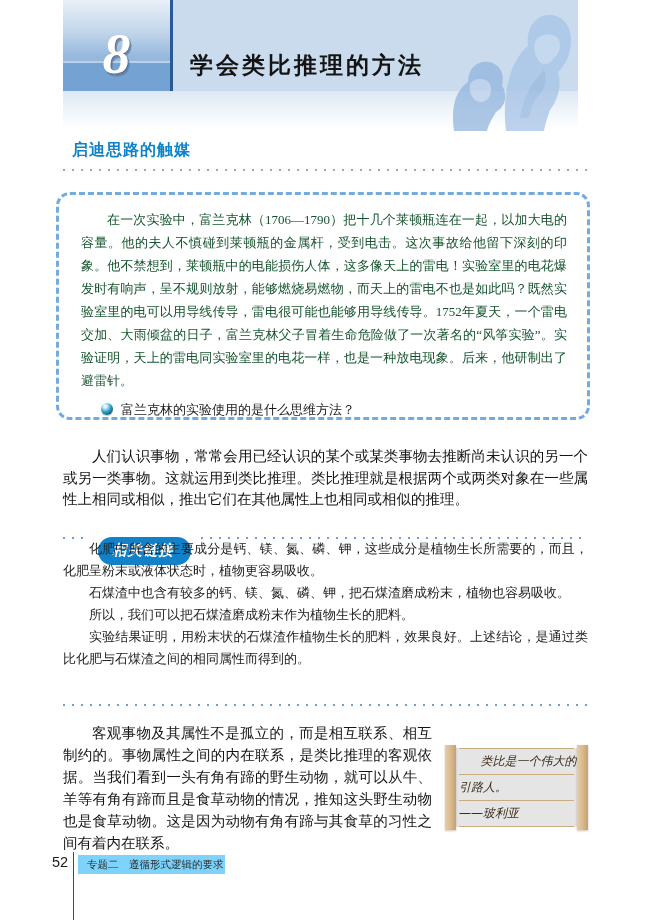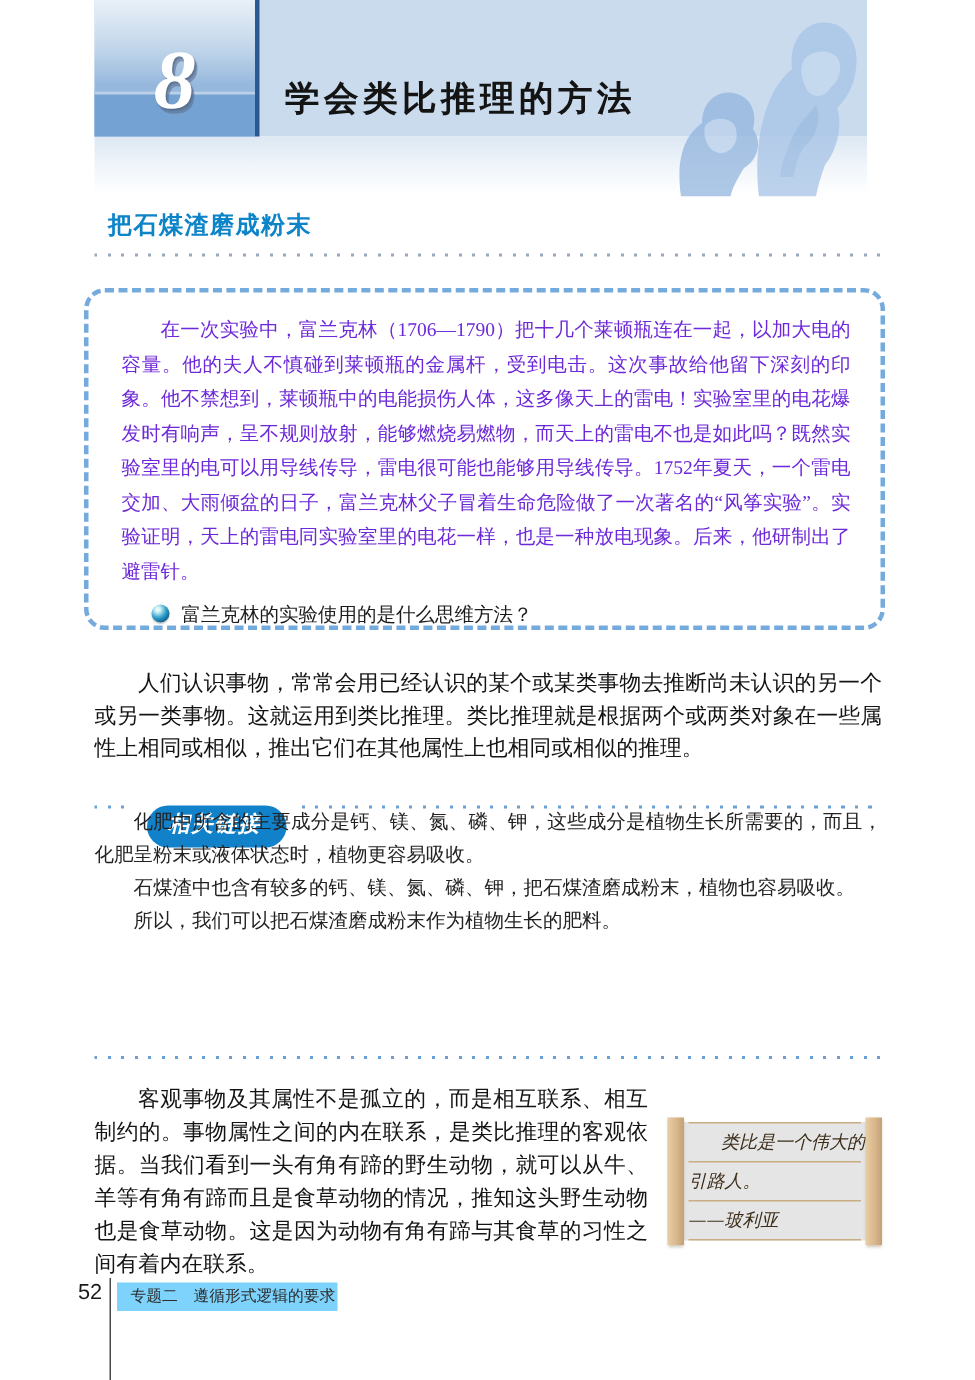--- a/index.html
+++ b/index.html
@@ -32,21 +32,21 @@
     color: #0d83c8; font-family: "Liberation Sans", sans-serif; letter-spacing: 1px; }
   .dotted-rule { position: absolute; height: 2px;
     background: repeating-linear-gradient(90deg, #95a9bf 0 2px, transparent 2px 9px); }
   .rule-top { left: 63px; top: 169px; width: 525px; }
   .rule-close { left: 63px; top: 704px; width: 525px;
     background: repeating-linear-gradient(90deg, #6ba0d6 0 2px, transparent 2px 9px); }
 
   
   .story-box { position: absolute; left: 56px; top: 192px; width: 534px; height: 228px;
     border: 3px dashed #75aadc; border-radius: 14px; padding: 13px 20px 0 22px; }
-  .story-text { font-size: 13px; line-height: 23px; text-align: justify; text-indent: 2em; color: #6d28d9; }
+  .story-text { font-size: 13px; line-height: 23px; text-align: justify; text-indent: 2em; color: #14532d; }
   .question-list { margin-top: 5px; margin-left: 20px; list-style: none; }
   .question-list li { font-size: 13px; line-height: 25px; color: #1c1c1c; }
   .sphere { display: inline-block; width: 12px; height: 12px; border-radius: 50%; margin-right: 8px;
     vertical-align: -1px;
     background: radial-gradient(circle at 35% 28%, #ffffff 0%, #c8f0f6 16%, #2f9fca 48%, #0b5a86 78%, #073a5a 100%);
     box-shadow: 0 1px 1px rgba(0,0,0,0.25); }
 
   
   .main-paragraph { position: absolute; left: 63px; top: 446px; width: 525px;
     font-size: 14.5px; line-height: 21.5px; text-align: justify; text-indent: 2em; color: #141414; }
@@ -106,21 +106,21 @@
     <path d="M104,70 C108,80 104,92 96,98 C92,104 90,112 89,118 L80,118 C82,104 88,90 94,82 Z" fill="#8fb2dc" opacity="0.7"></path>
   </svg>
 
   <div class="chapter-box">
     <div class="band"></div>
     <div class="chapter-number">8</div>
   </div>
   <div class="box-divider"></div>
   <div class="chapter-title">学会类比推理的方法</div>
 
-  <div class="section-title">把石煤渣磨成粉末</div>
+  <div class="section-title">启迪思路的触媒</div>
   <div class="dotted-rule rule-top"></div>
 
   <div class="story-box">
     <p class="story-text">在一次实验中，富兰克林（1706—1790）把十几个莱顿瓶连在一起，以加大电的容量。他的夫人不慎碰到莱顿瓶的金属杆，受到电击。这次事故给他留下深刻的印象。他不禁想到，莱顿瓶中的电能损伤人体，这多像天上的雷电！实验室里的电花爆发时有响声，呈不规则放射，能够燃烧易燃物，而天上的雷电不也是如此吗？既然实验室里的电可以用导线传导，雷电很可能也能够用导线传导。1752年夏天，一个雷电交加、大雨倾盆的日子，富兰克林父子冒着生命危险做了一次著名的“风筝实验”。实验证明，天上的雷电同实验室里的电花一样，也是一种放电现象。后来，他研制出了避雷针。</p>
     <ul class="question-list">
       <li>
         <span class="sphere"></span><span>富兰克林的实验使用的是什么思维方法？</span>
       </li>
     </ul>
   </div>
@@ -130,20 +130,21 @@
   <div class="link-divider">
     <div class="leader-dots dots-left"></div>
     <div class="link-badge">相关链接</div>
     <div class="leader-dots dots-right"></div>
   </div>
 
   <div class="related-block">
     <p>化肥中所含的主要成分是钙、镁、氮、磷、钾，这些成分是植物生长所需要的，而且，化肥呈粉末或液体状态时，植物更容易吸收。</p>
     <p>石煤渣中也含有较多的钙、镁、氮、磷、钾，把石煤渣磨成粉末，植物也容易吸收。</p>
     <p>所以，我们可以把石煤渣磨成粉末作为植物生长的肥料。</p>
+    <p>实验结果证明，用粉末状的石煤渣作植物生长的肥料，效果良好。上述结论，是通过类比化肥与石煤渣之间的相同属性而得到的。</p>
   </div>
   <div class="dotted-rule rule-close"></div>
 
   <div class="closing-paragraph">
     <div class="quote-scroll">
       <div class="bar bar-left"></div>
       <div class="bar bar-right"></div>
       <div class="quote-rows">
         <div class="quote-row q-line1">类比是一个伟大的</div>
         <div class="quote-row">引路人。</div>

